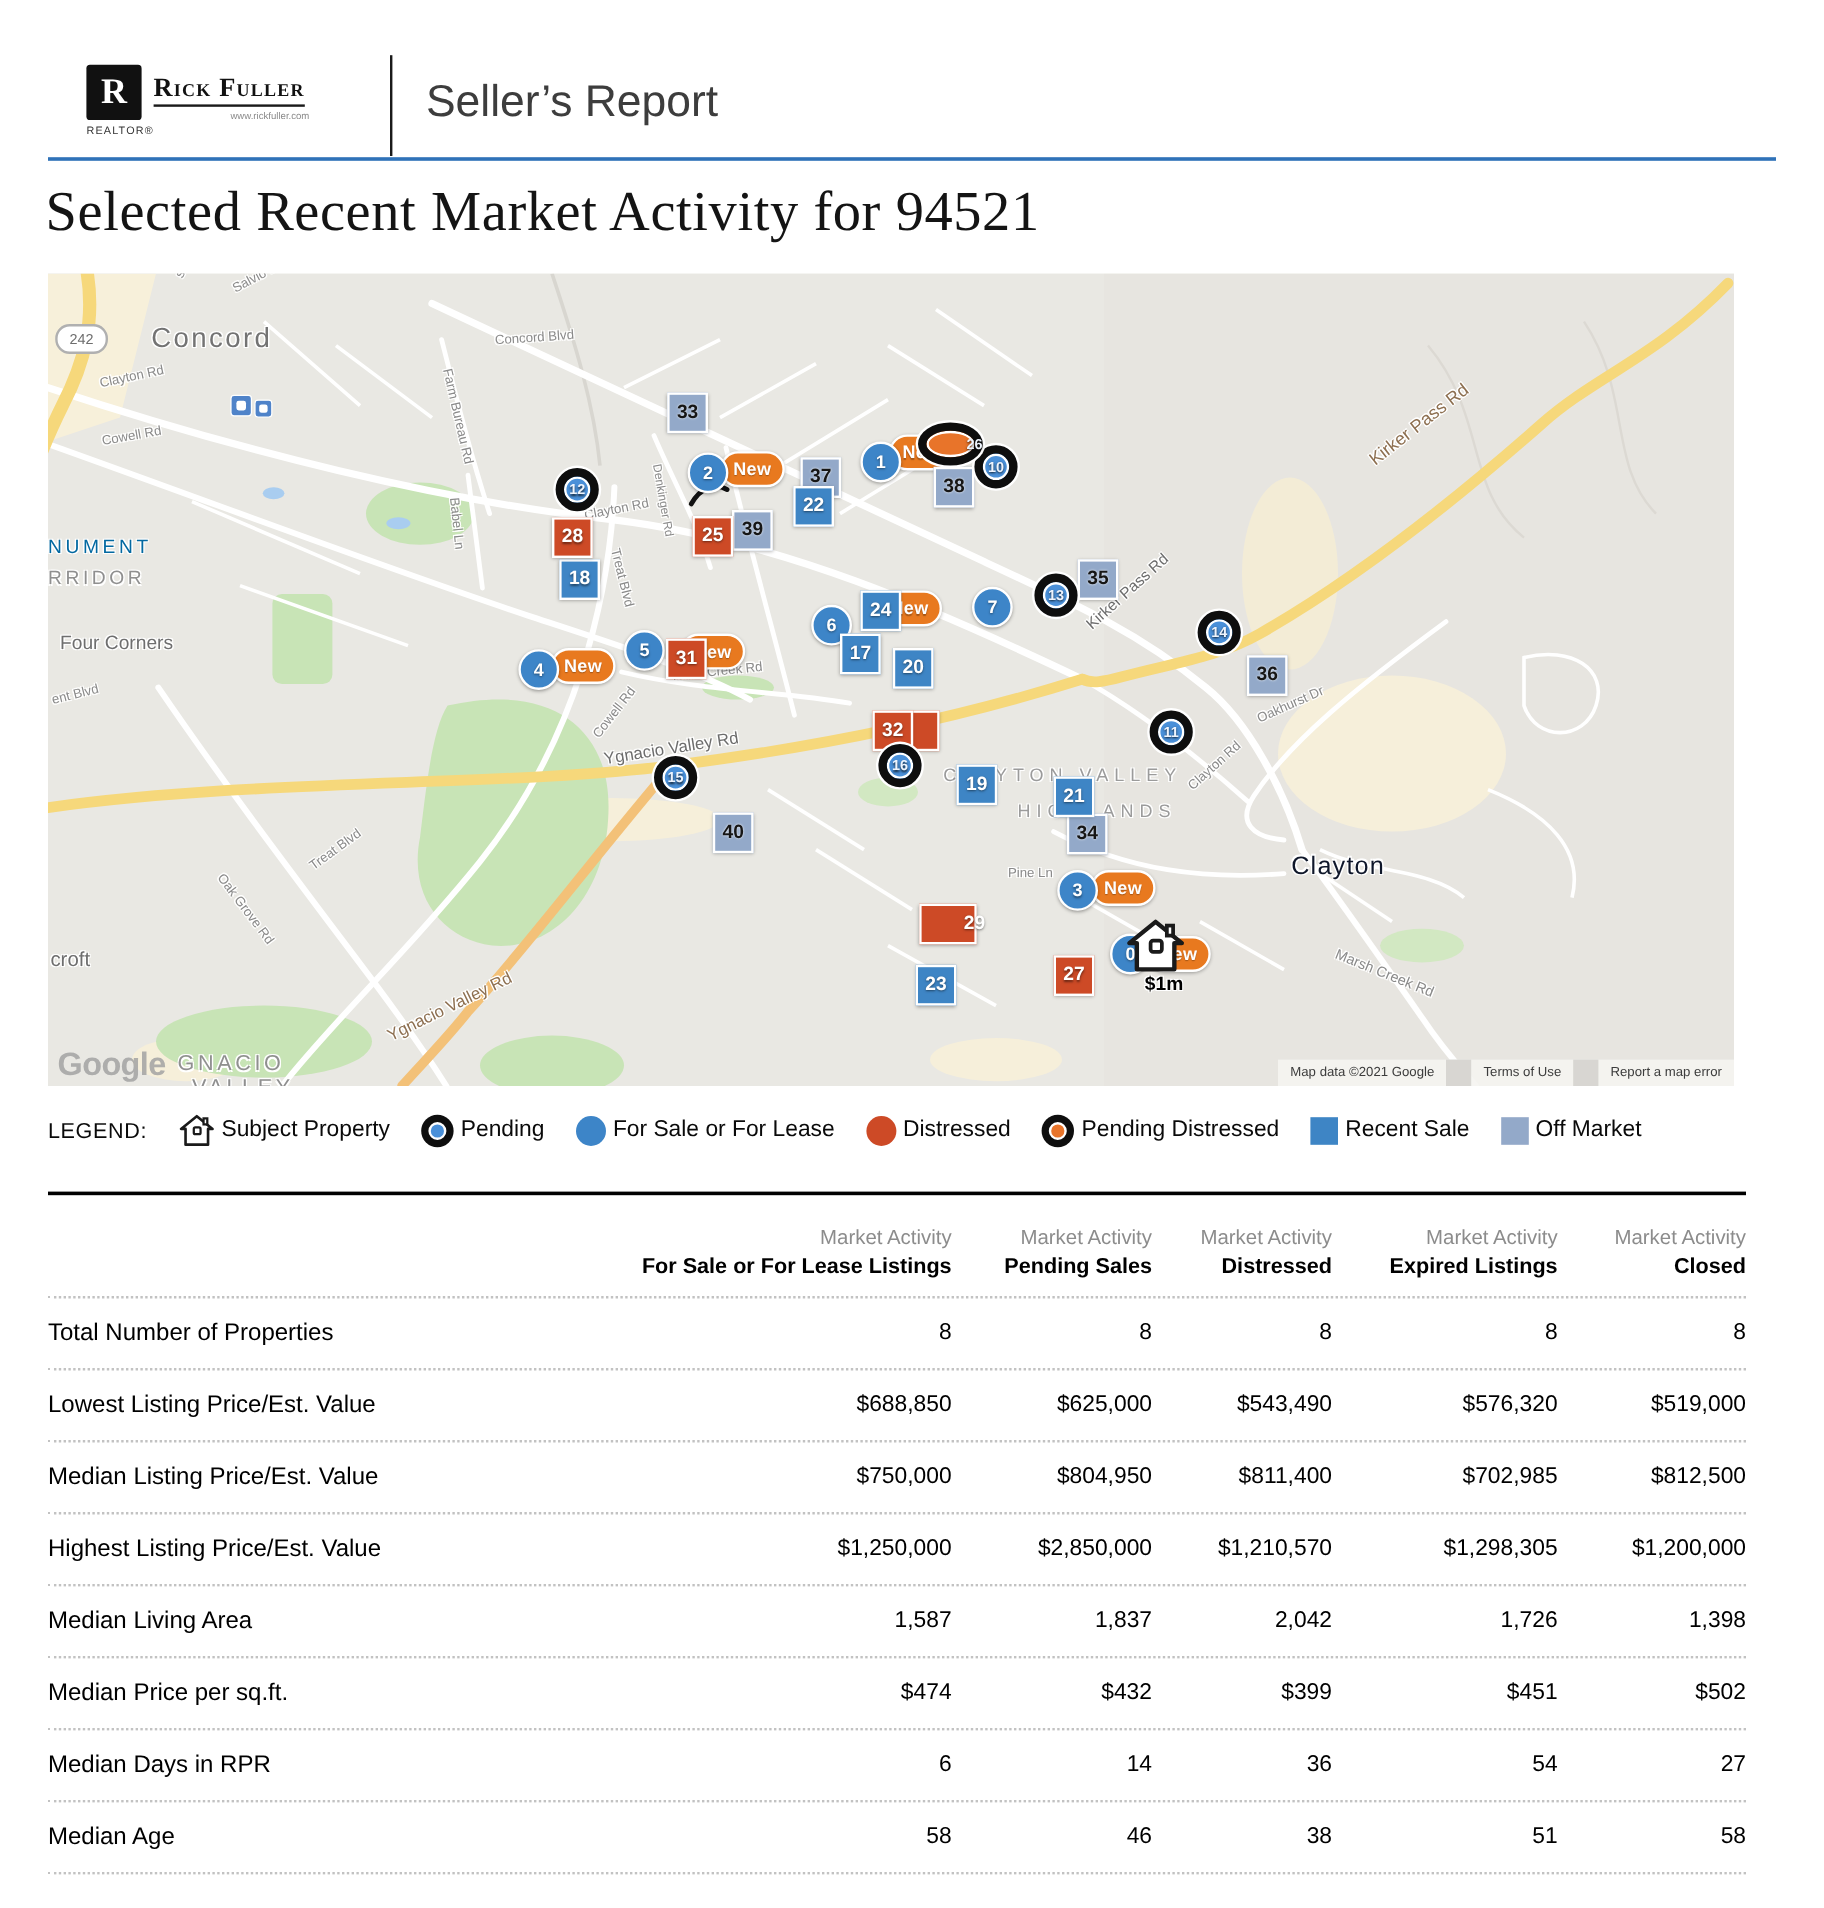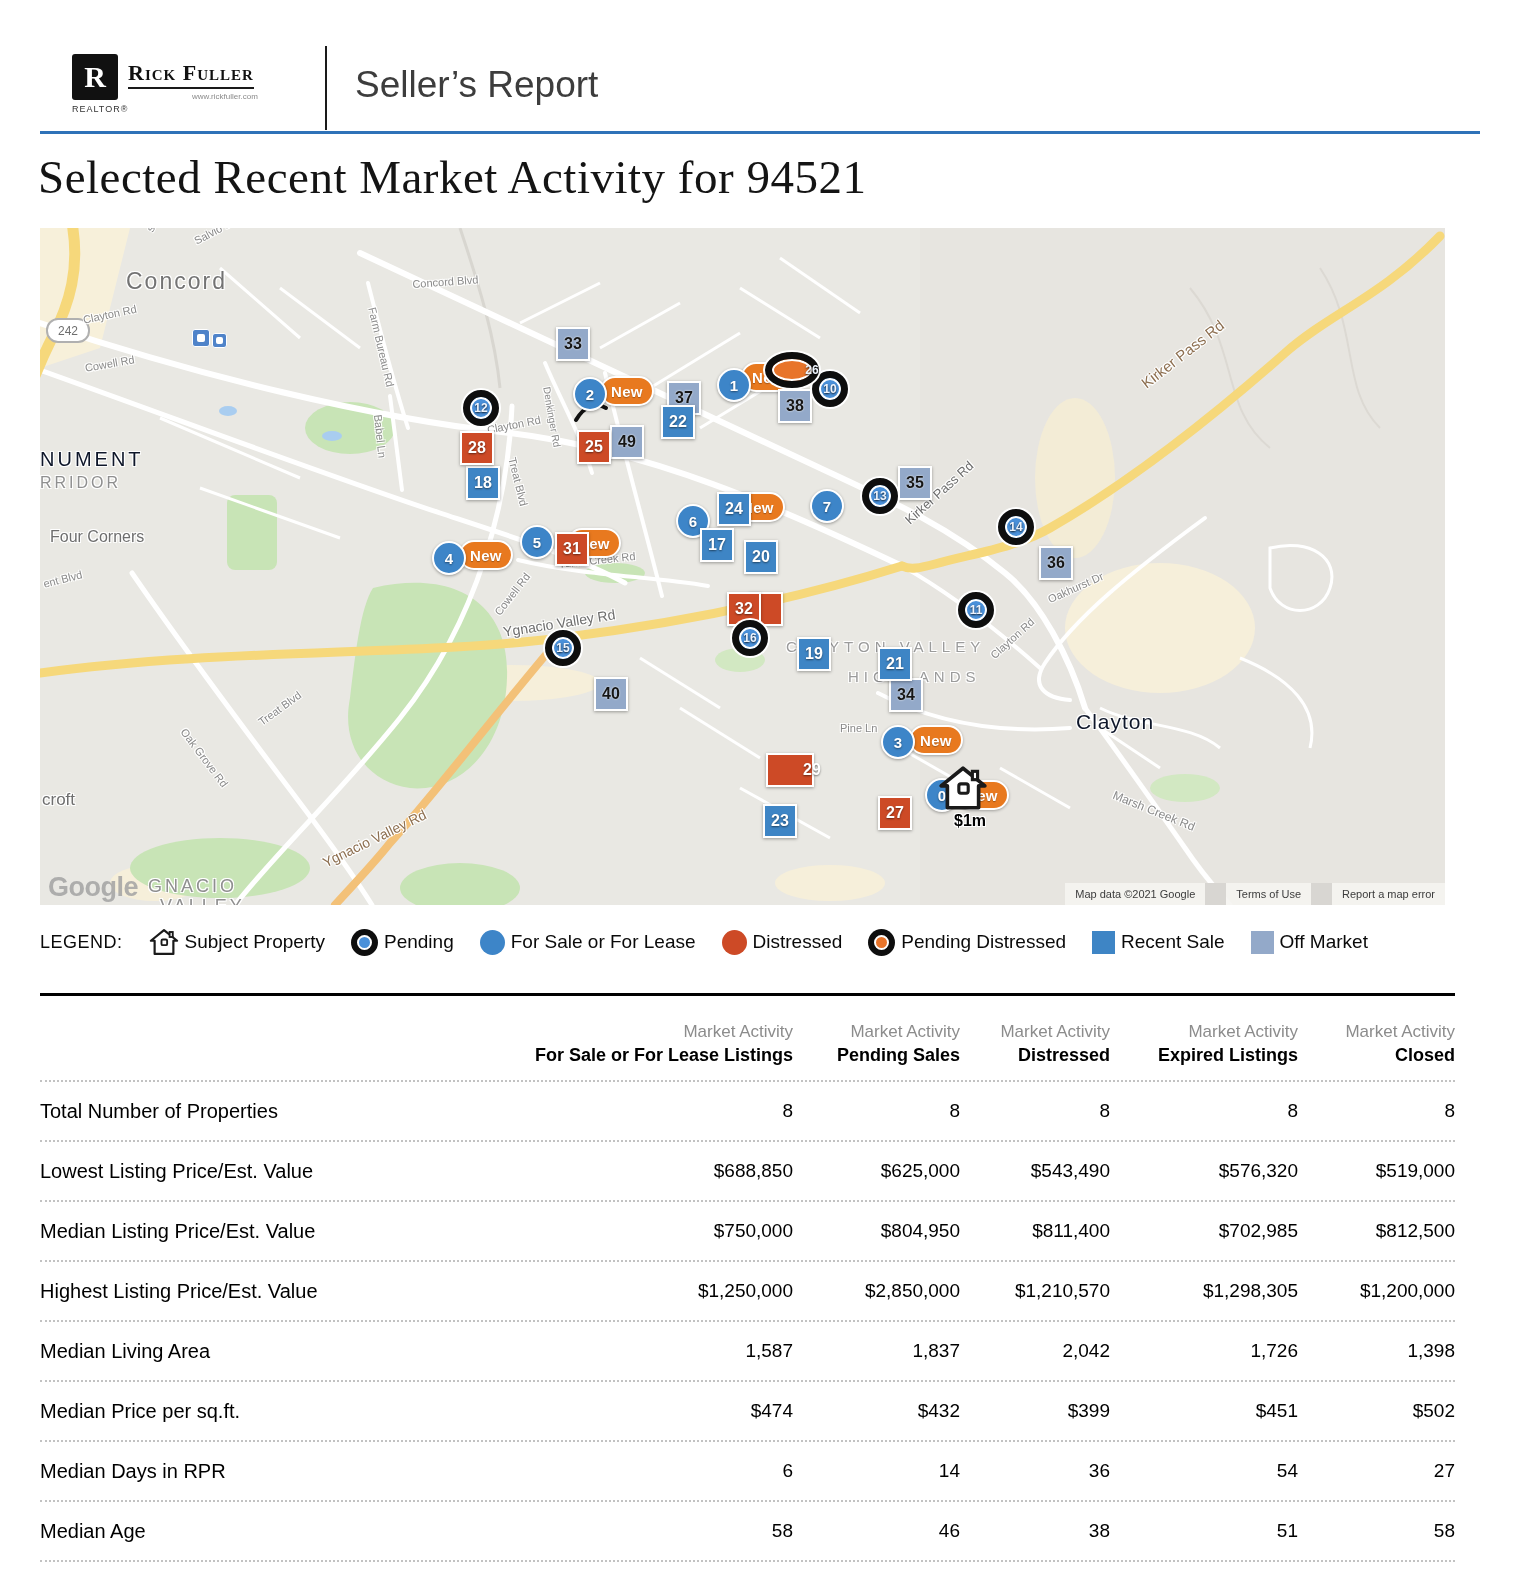--- a/index.html
+++ b/index.html
@@ -25,21 +25,21 @@
         font-size:47px;color:#141414;letter-spacing:0.5px;}
 
   
   .map{position:absolute;left:40px;top:228px;width:1405px;height:677px;background:#e9e8e3;overflow:hidden;}
   .map svg.base{position:absolute;left:0;top:0;}
   .map-label{position:absolute;white-space:nowrap;color:#8a8a8a;font-size:11px;
         text-shadow:-1px -1px 0 #fff,1px -1px 0 #fff,-1px 1px 0 #fff,1px 1px 0 #fff;
         transform-origin:left top;pointer-events:none;}
   .route-badge{position:absolute;left:6px;top:42px;width:40px;height:21px;background:#fff;
         border:2px solid #b0b0b0;border-radius:12px;color:#6e6e6e;font-size:12px;
-        display:flex;align-items:center;justify-content:center;margin-top:48px;}
+        display:flex;align-items:center;justify-content:center;}
   .poi{position:absolute;background:#4f83c9;border-radius:3px;border:1px solid #fff;}
   .poi::after{content:"";position:absolute;left:25%;top:25%;width:50%;height:50%;background:#fff;border-radius:2px;}
 
   .mk{position:absolute;box-sizing:border-box;display:flex;align-items:center;justify-content:center;
       font-weight:bold;line-height:1;}
   .mk-circle{width:34px;height:34px;border-radius:50%;background:#3d85c8;border:2px solid #fff;
       color:#fff;font-size:15px;box-shadow:0 1px 3px rgba(0,0,0,.35);text-shadow:0 1px 2px rgba(0,0,0,.45);}
   .mk-ring{width:36px;height:36px;border-radius:50%;background:#4a90d9;border:7px solid #0e0e0e;
       box-shadow:0 0 0 2px #fff, inset 0 0 0 2px #fff;color:#eef4fd;font-size:12px;
       text-shadow:0 1px 2px rgba(0,0,0,.8);}
@@ -188,21 +188,21 @@
 
     <div id="map-labels">
         <span class="map-label" style="left: 86px; top: 40px; font-size: 23px; color: rgb(115, 115, 115); letter-spacing: 2px;">Concord</span>
         <span class="map-label" style="left: 152px; top: 8px; font-size: 11px; transform: rotate(-28deg);">Salvio St</span>
         <span class="map-label" style="left: 104px; top: 0px; font-size: 11px; transform: rotate(-62deg);">st St</span>
         <span class="map-label" style="left: 372px; top: 50px; font-size: 11px; transform: rotate(-4deg);">Concord Blvd</span>
         <span class="map-label" style="left: 42px; top: 86px; font-size: 11px; transform: rotate(-12deg);">Clayton Rd</span>
         <span class="map-label" style="left: 44px; top: 134px; font-size: 11px; transform: rotate(-10deg);">Cowell Rd</span>
         <span class="map-label" style="left: 338px; top: 78px; font-size: 11px; transform: rotate(77deg);">Farm Bureau Rd</span>
         <span class="map-label" style="left: 344px; top: 186px; font-size: 11px; transform: rotate(84deg);">Babel Ln</span>
-        <span class="map-label" style="left: 0px; top: 220px; font-size: 20px; color: #0f172a; letter-spacing: 3px;">NUMENT</span>
+        <span class="map-label" style="left: 0px; top: 220px; font-size: 16px; color: #0369a1; letter-spacing: 3px;">NUMENT</span>
         <span class="map-label" style="left: 0px; top: 246px; font-size: 16px; color: rgb(143, 143, 143); letter-spacing: 3px;">RRIDOR</span>
         <span class="map-label" style="left: 10px; top: 300px; font-size: 16px; color: rgb(110, 110, 110);">Four Corners</span>
         <span class="map-label" style="left: 2px; top: 350px; font-size: 11px; transform: rotate(-14deg);">ent Blvd</span>
         <span class="map-label" style="left: 512px; top: 158px; font-size: 10px; transform: rotate(80deg);">Denkinger Rd</span>
         <span class="map-label" style="left: 478px; top: 228px; font-size: 11px; transform: rotate(76deg);">Treat Blvd</span>
         <span class="map-label" style="left: 446px; top: 196px; font-size: 11px; transform: rotate(-11deg);">Clayton Rd</span>
         <span class="map-label" style="left: 518px; top: 330px; font-size: 11px; transform: rotate(-6deg);">Turtle Creek Rd</span>
         <span class="map-label" style="left: 452px; top: 382px; font-size: 11px; transform: rotate(-52deg);">Cowell Rd</span>
         <span class="map-label" style="left: 462px; top: 396px; font-size: 14px; color: rgb(109, 109, 109); transform: rotate(-9deg);">Ygnacio Valley Rd</span>
         <span class="map-label" style="left: 1098px; top: 150px; font-size: 15px; color: rgb(141, 111, 80); transform: rotate(-38deg);">Kirker Pass Rd</span>
@@ -231,21 +231,21 @@
         <div class="mk mk-circle" style="left: 770px; top: 261px;">7</div>
         <div class="mk mk-pill" style="left: 701px; top: 134px;">New</div>
         <div class="mk mk-circle" style="left: 677px; top: 140px;">1</div>
         <div class="mk mk-pill" style="left: 869px; top: 497px;">New</div>
         <div class="mk mk-circle" style="left: 841px; top: 497px;">3</div>
         <div class="mk mk-pill" style="left: 915px; top: 552px;">New</div>
         <div class="mk mk-circle" style="left: 885px; top: 550px;">0</div>
         <div class="mk mk-square off" style="left: 516px; top: 99px;">33</div>
         <div class="mk mk-square off" style="left: 627px; top: 153px;">37</div>
         <div class="mk mk-square off" style="left: 738px; top: 161px;">38</div>
-        <div class="mk mk-square off" style="left: 570px; top: 197px;">49</div>
+        <div class="mk mk-square off" style="left: 570px; top: 197px;">39</div>
         <div class="mk mk-square off" style="left: 858px; top: 238px;">35</div>
         <div class="mk mk-square off" style="left: 999px; top: 318px;">36</div>
         <div class="mk mk-square off" style="left: 849px; top: 450px;">34</div>
         <div class="mk mk-square off" style="left: 554px; top: 449px;">40</div>
         <div class="mk mk-square" style="left: 621px; top: 177px;">22</div>
         <div class="mk mk-pill" style="left: 691px; top: 264px;">New</div>
         <div class="mk mk-square" style="left: 677px; top: 264px;">24</div>
         <div class="mk mk-square" style="left: 660px; top: 300px;">17</div>
         <div class="mk mk-square" style="left: 426px; top: 238px;">18</div>
         <div class="mk mk-square" style="left: 757px; top: 409px;">19</div>

